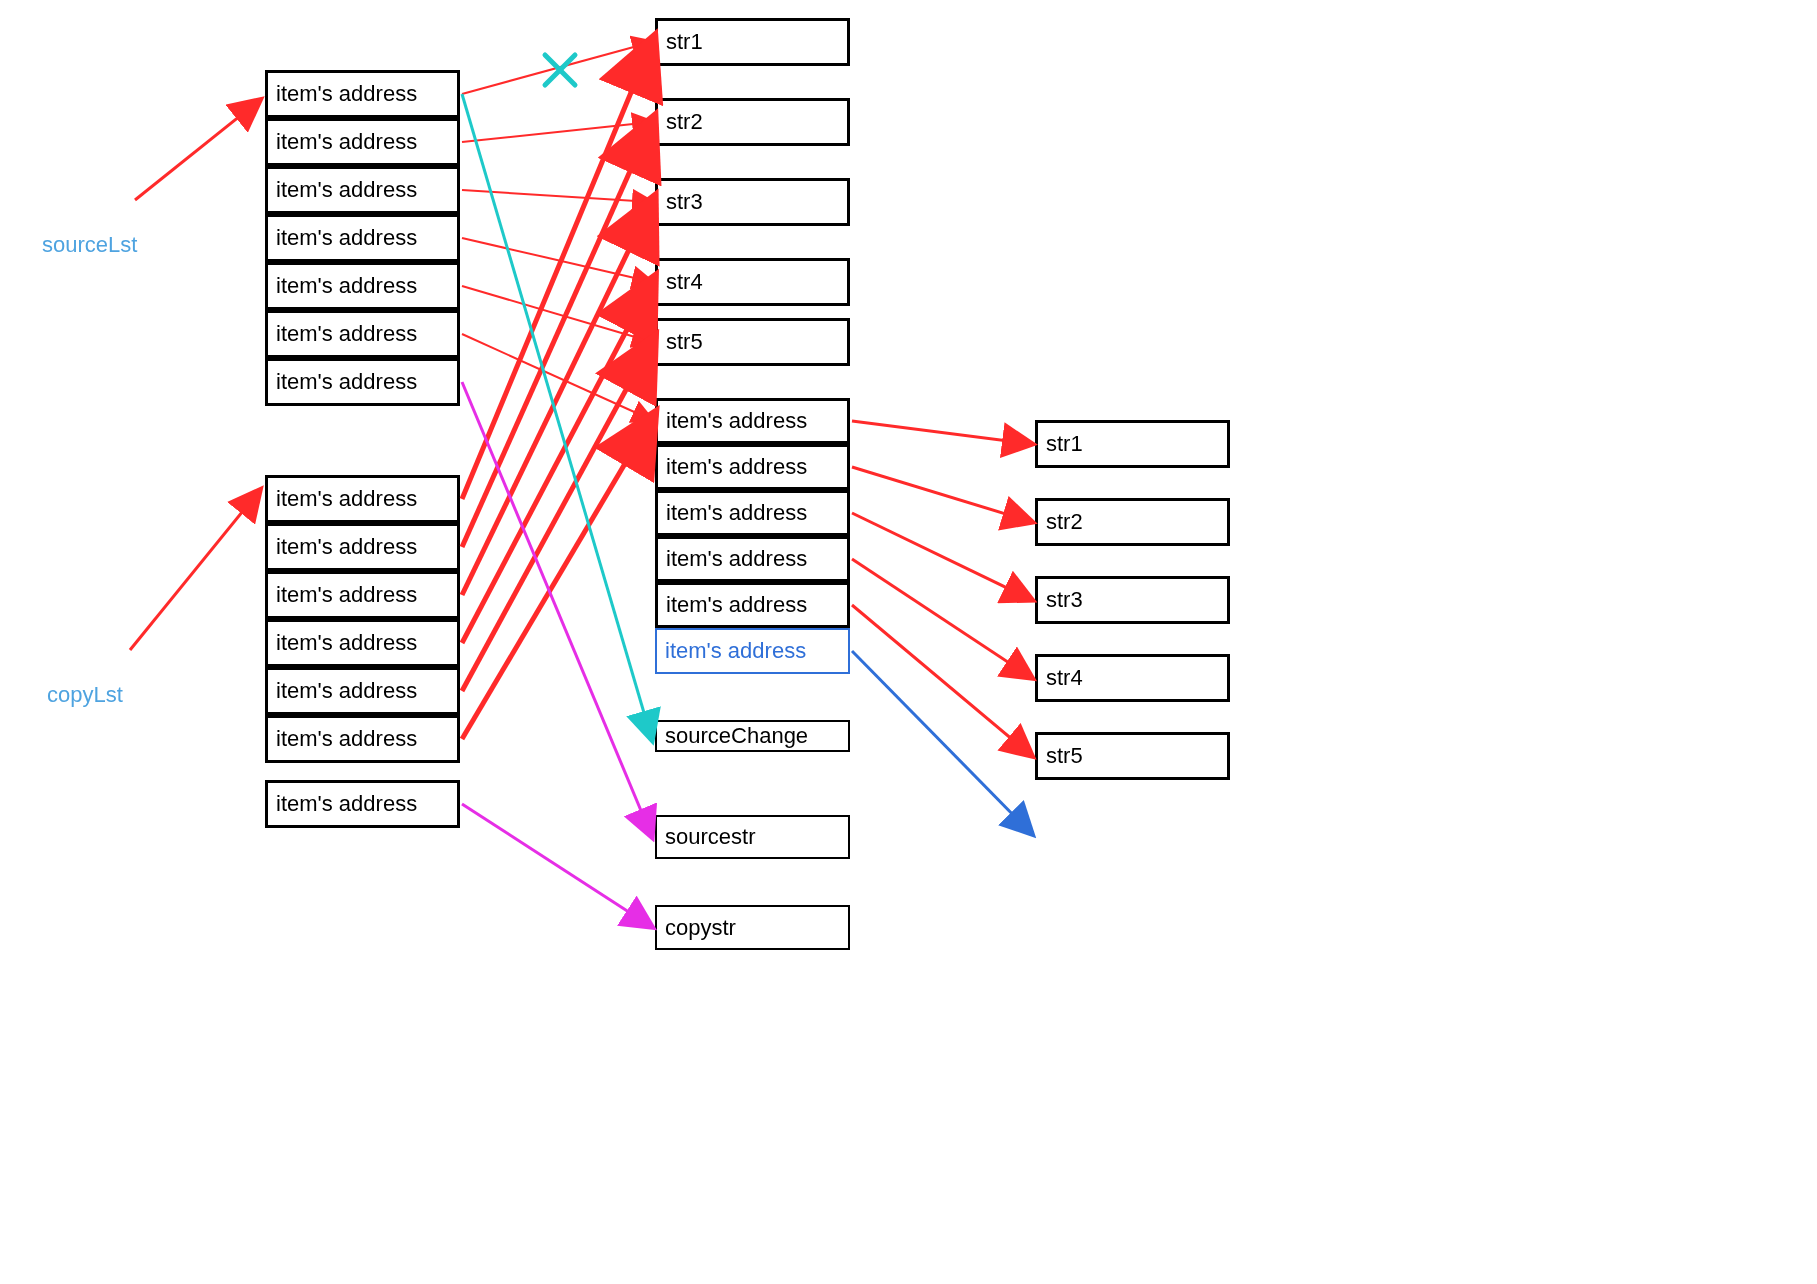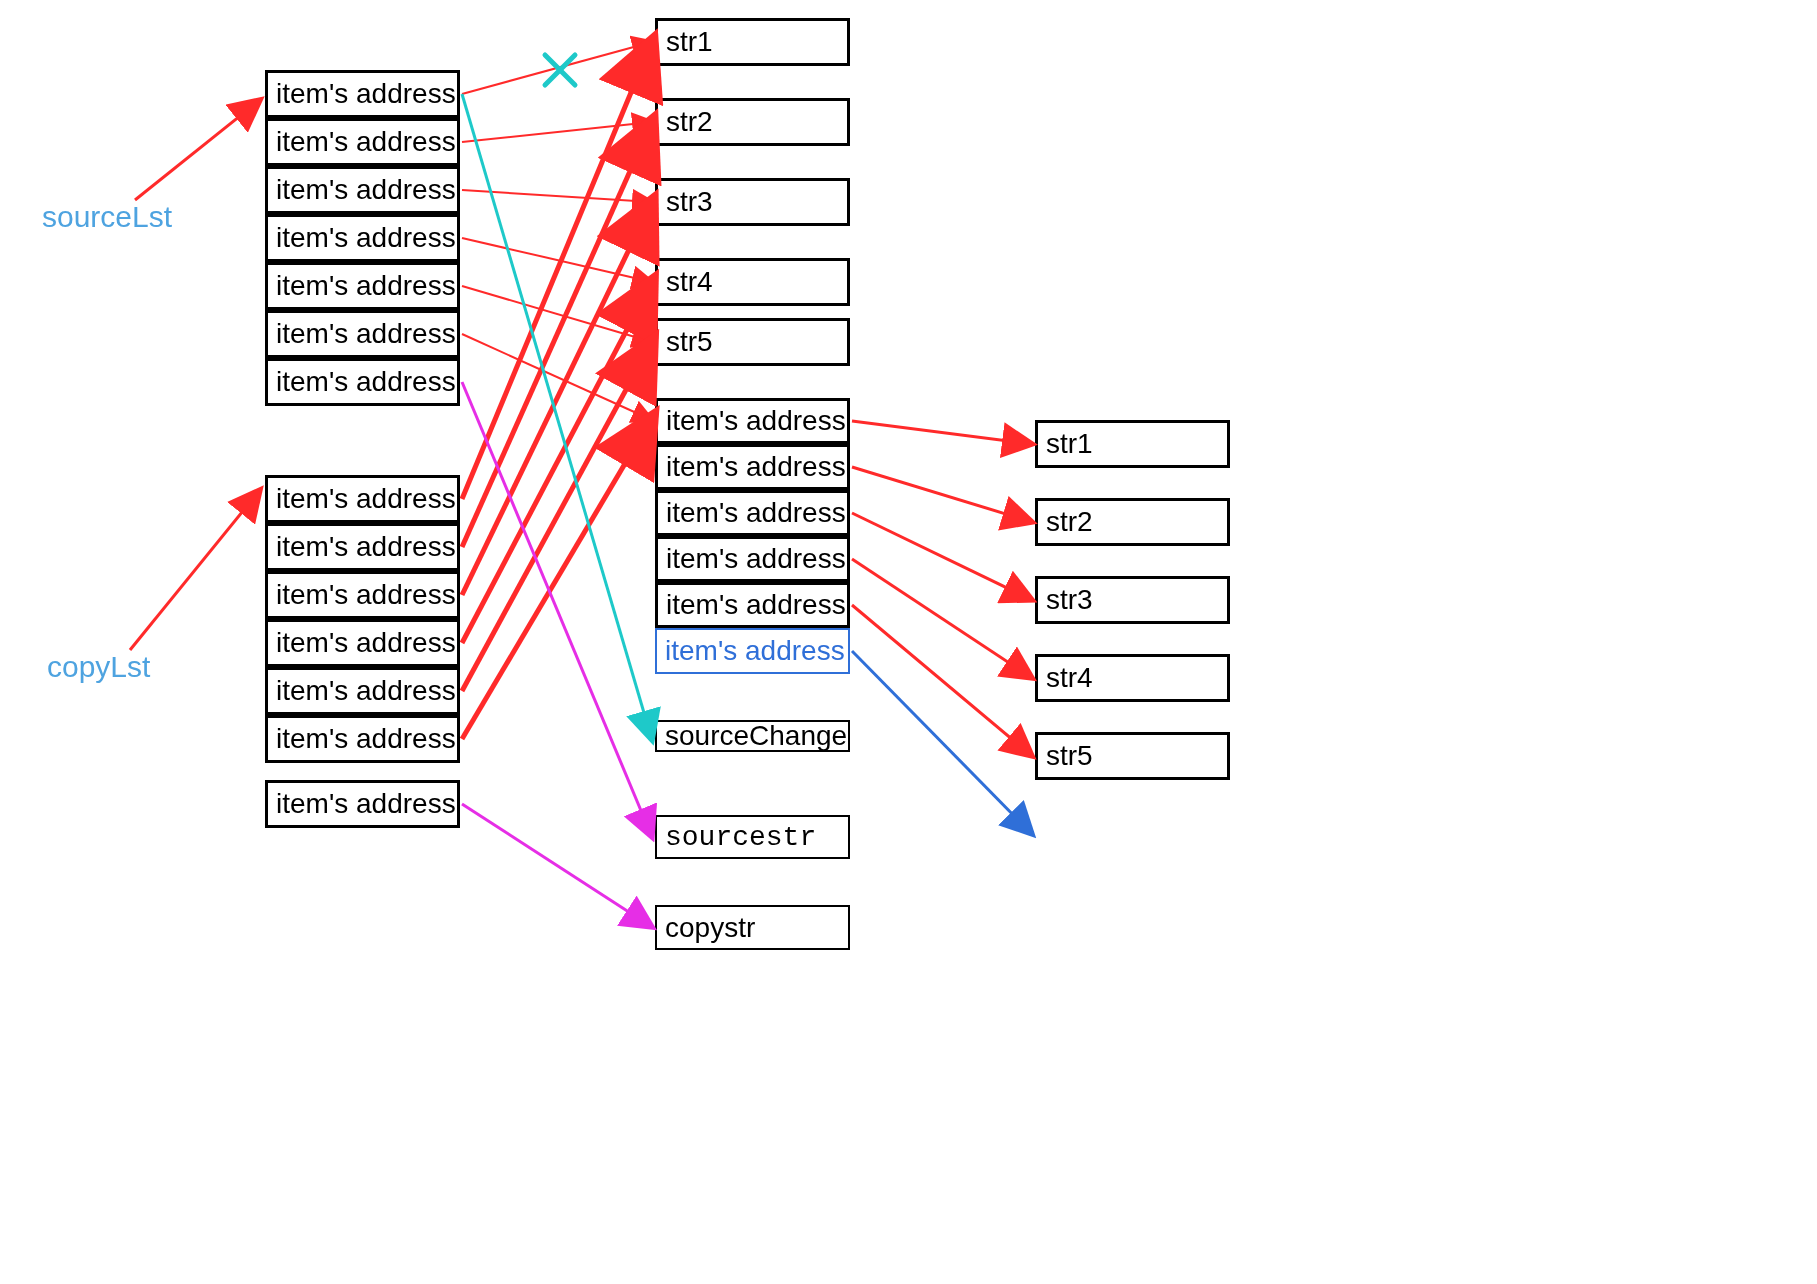--- a/index.html
+++ b/index.html
@@ -11,30 +11,31 @@
     height: 1284px;
     overflow: hidden;
   }
   .canvas {
     position: relative;
     width: 1817px;
     height: 1284px;
   }
   .label {
     position: absolute;
-    font-size: 30px;
+    font-size: 22px;
     color: #4ea3e0;
     white-space: nowrap;
+    margin-top: 32px;
   }
   .box {
     position: absolute;
     border: 3px solid #000;
     background: #fff;
     color: #000;
-    font-size: 28px;
+    font-size: 22px;
     padding-left: 8px;
     display: flex;
     align-items: center;
     white-space: nowrap;
     box-sizing: border-box;
   }
   .box.thin {
     border-width: 2px;
   }
   .box.blue {
@@ -80,21 +81,21 @@
   <div class="box" style="left:655px; top:318px; width:195px; height:48px;">str5</div>
 
   <div class="box" style="left:655px; top:398px; width:195px; height:46px;">item's address</div>
   <div class="box" style="left:655px; top:444px; width:195px; height:46px;">item's address</div>
   <div class="box" style="left:655px; top:490px; width:195px; height:46px;">item's address</div>
   <div class="box" style="left:655px; top:536px; width:195px; height:46px;">item's address</div>
   <div class="box" style="left:655px; top:582px; width:195px; height:46px;">item's address</div>
   <div class="box thin blue" style="left:655px; top:628px; width:195px; height:46px;">item's address</div>
 
   <div class="box thin" style="left:655px; top:720px; width:195px; height:32px;">sourceChange</div>
-  <div class="box thin" style="left:655px; top:815px; width:195px; height:44px;font-family:Liberation Mono, monospace;">sourcestr</div>
+  <div class="box thin" style="left:655px; top:815px; width:195px; height:44px;">sourcestr</div>
   <div class="box thin" style="left:655px; top:905px; width:195px; height:45px;">copystr</div>
 
   <div class="box" style="left:1035px; top:420px; width:195px; height:48px;">str1</div>
   <div class="box" style="left:1035px; top:498px; width:195px; height:48px;">str2</div>
   <div class="box" style="left:1035px; top:576px; width:195px; height:48px;">str3</div>
   <div class="box" style="left:1035px; top:654px; width:195px; height:48px;">str4</div>
   <div class="box" style="left:1035px; top:732px; width:195px; height:48px;">str5</div>
 
   <svg class="arrows">
     <defs>

